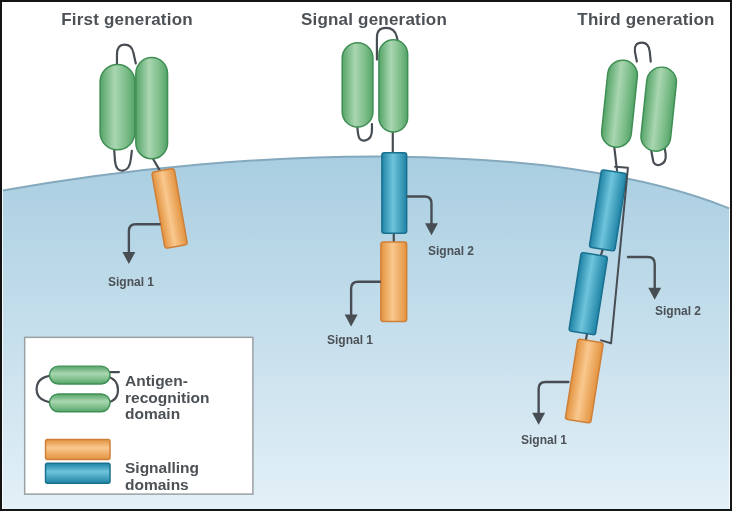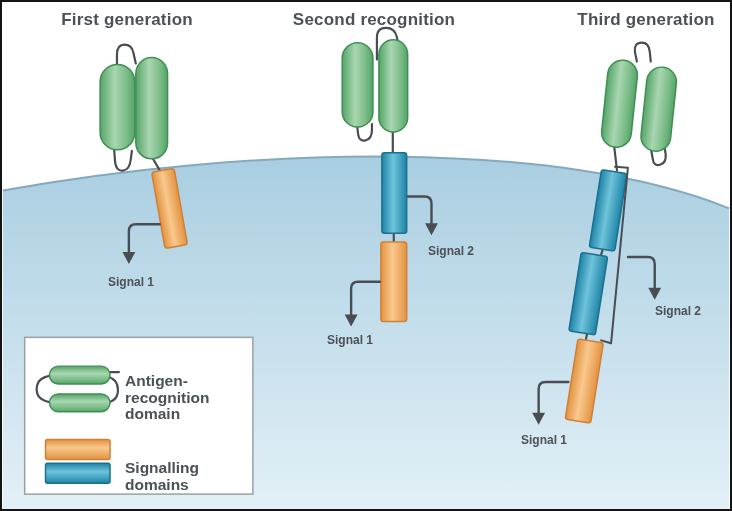--- a/index.html
+++ b/index.html
@@ -134,21 +134,21 @@
       <path d="M56,376 Q34,376 34,390 Q34,404 56,404"></path>
       <path d="M100,404 Q116,404 116,391 Q116,380 104,377"></path>
     </g>
     <rect x="47" y="367" width="61" height="18" rx="9" fill="url(#gGreenH)" stroke="#3f8f55" stroke-width="1.5"></rect>
     <rect x="47" y="395" width="61" height="18" rx="9" fill="url(#gGreenH)" stroke="#3f8f55" stroke-width="1.5"></rect>
     <rect x="43" y="441" width="65" height="20" rx="2" fill="url(#gOrangeH)" stroke="#cf8038" stroke-width="1.5"></rect>
     <rect x="43" y="465" width="65" height="20" rx="2" fill="url(#gBlueH)" stroke="#19718f" stroke-width="1.5"></rect>
   </svg>
 
   <div class="label panel-title" style="left:125px;top:8px;">First generation</div>
-  <div class="label panel-title" style="left:372px;top:8px;">Second recognition</div>
+  <div class="label panel-title" style="left:372px;top:8px;">Signal generation</div>
   <div class="label panel-title" style="left:644px;top:8px;">Third generation</div>
 
   <div class="label signal-label" style="left:129px;top:273px;">Signal 1</div>
   <div class="label signal-label" style="left:449px;top:242px;">Signal 2</div>
   <div class="label signal-label" style="left:348px;top:331px;">Signal 1</div>
   <div class="label signal-label" style="left:676px;top:302px;">Signal 2</div>
   <div class="label signal-label" style="left:542px;top:431px;">Signal 1</div>
 
   <div class="legend-label" style="left:123px;top:371px;">Antigen-
 recognition

